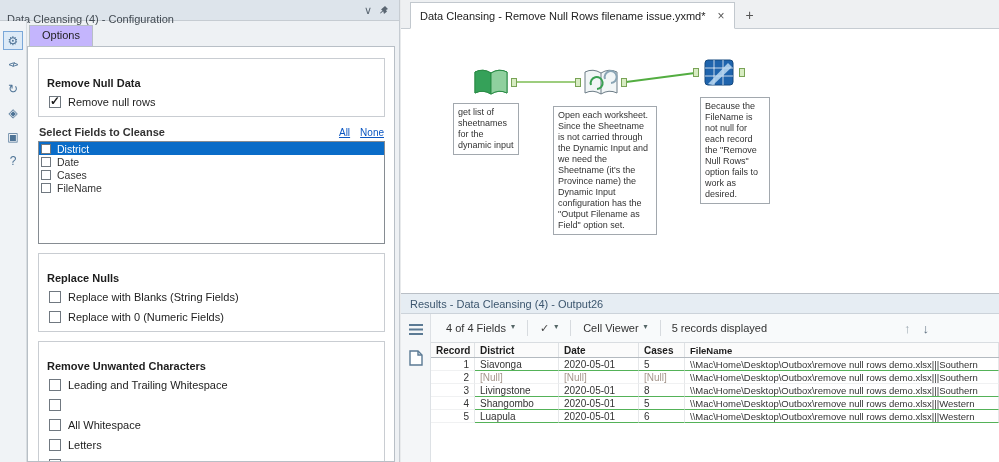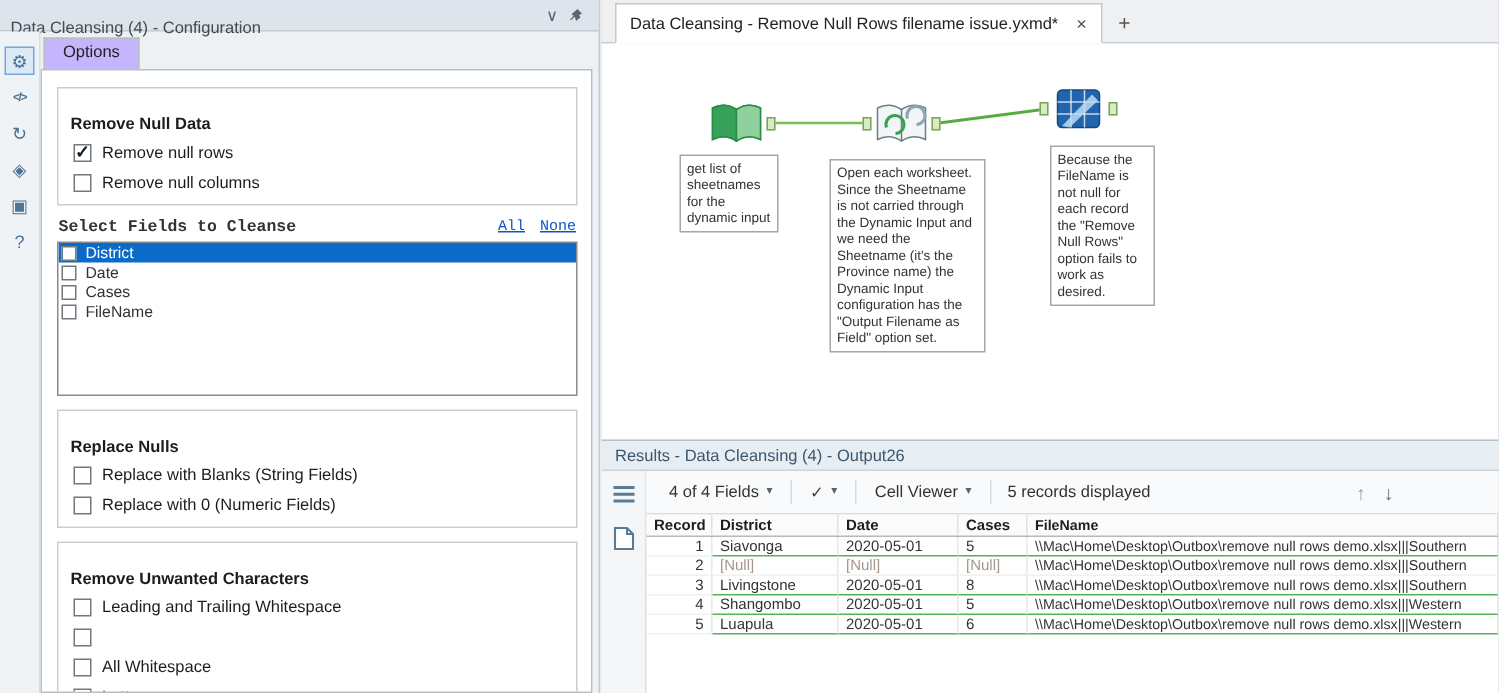--- a/index.html
+++ b/index.html
@@ -19,30 +19,30 @@
   .cfg-tab { height:21px; background:#c4b5fd; border:1px solid #b8bfc6; border-bottom:none; padding:3px 12px 0; font-size:11px; color:#222; }
   .cfg-content { position:absolute; left:27px; top:46px; right:4px; bottom:0; background:#fff; border:1px solid #b8bfc6; padding:11px 9px 0 10px; overflow:hidden; }
 
   .group { border:1px solid #c9cdd2; padding:18px 8px 4px; margin-bottom:9px; }
   .group-title { font-weight:bold; font-size:11px; color:#1d1d1d; margin-bottom:3px; }
   .cb-row { display:flex; align-items:center; gap:7px; padding:4px 2px; cursor:default; }
   .cb { width:12px; height:12px; border:1px solid #707880; background:#fff; position:relative; flex:none; }
   .cb.checked::after { content:"✓"; position:absolute; left:0; top:-3px; font-size:12px; font-weight:bold; color:#1a1a1a; }
   .cb-label { font-size:11px; color:#1d1d1d; white-space:nowrap; }
 
-  .sf-head { display:flex; align-items:flex-start; margin:2px 1px 3px;font-family:Liberation Mono, monospace; }
+  .sf-head { display:flex; align-items:flex-end; margin:2px 1px 3px; }
   .sf-title { font-weight:bold; font-size:11px; flex:1; }
   .link { color:#0a56c2; text-decoration:underline; font-size:10px; margin-left:10px; cursor:pointer; }
   .listbox { border:1px solid #868c92; background:#fff; height:103px; overflow:hidden; margin-bottom:9px; }
   .list-item { display:flex; align-items:center; gap:6px; height:13px; padding:0 2px; font-size:10.5px; }
   .list-item .cb { width:10px; height:10px; }
   .list-item.selected { background:#0a6cc8; color:#fff; }
 
   
-  .canvas-panel { position:absolute; left:401px; top:0; right:0; height:293px; background:#f0abfc; }
+  .canvas-panel { position:absolute; left:401px; top:0; right:0; height:293px; background:#6d28d9; }
   .doc-tabbar { height:29px; background:#eef0f2; border-bottom:1px solid #c6ccd2; display:flex; align-items:flex-end; padding-left:9px; }
   .doc-tab { height:27px; background:#fff; border:1px solid #c2c8ce; border-bottom:1px solid #fff; margin-bottom:-1px; display:flex; align-items:center; padding:0 9px; font-size:11px; color:#222; gap:12px; }
   .tab-close { color:#555; font-size:12px; cursor:pointer; }
   .plus-tab { width:24px; height:21px; margin-left:3px; margin-bottom:3px; display:flex; align-items:center; justify-content:center; font-size:14px; color:#555; cursor:pointer; }
   .canvas { position:absolute; left:0; top:29px; right:0; bottom:0; background:#fff; overflow:hidden; }
   .wires { position:absolute; left:0; top:0; width:100%; height:100%; }
   .tool { position:absolute; width:36px; height:32px; }
   .anchor { position:absolute; width:6px; height:9px; background:#d7ecc2; border:1px solid #79a356; top:11px; }
   .anchor.in { left:-8px; }
   .anchor.out { right:-8px; }
@@ -106,24 +106,20 @@
       <div class="cfg-tab">Options</div>
     </div>
 
     <div class="cfg-content">
       <div class="group">
         <div class="group-title">Remove Null Data</div>
         <div>
             <div class="cb-row">
               <span class="cb checked"></span>
               <span class="cb-label">Remove null rows</span>
-            </div>
-            <div class="cb-row">
-              <span class="cb"></span>
-              <span class="cb-label">Remove null columns</span>
             </div>
           </div>
       </div>
 
       <div class="sf-head">
         <span class="sf-title">Select Fields to Cleanse</span>
         <span class="link">All</span>
         <span class="link">None</span>
       </div>
       <div class="listbox">

